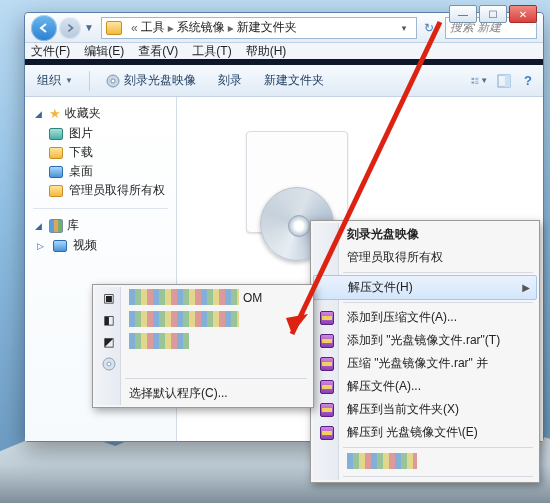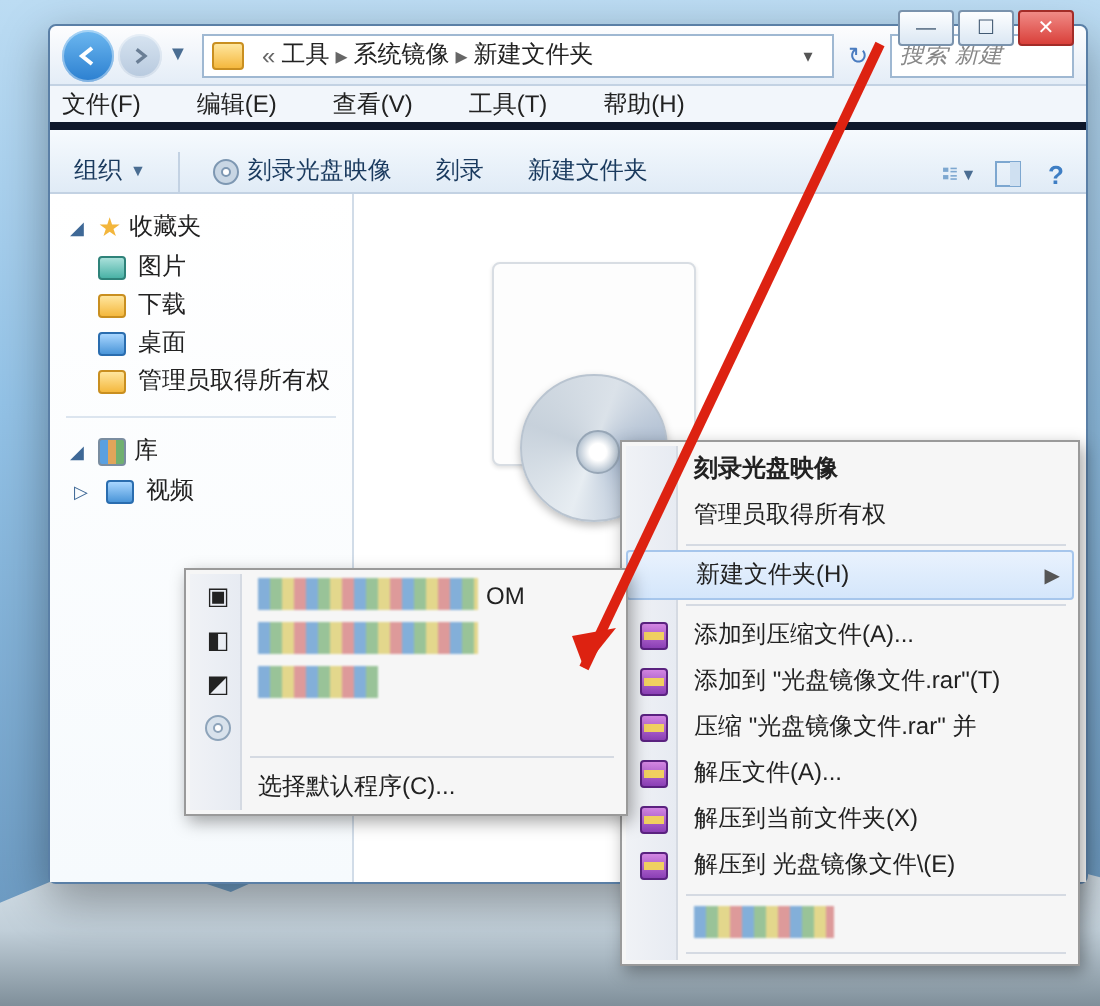--- a/index.html
+++ b/index.html
@@ -20,22 +20,22 @@
   .nav-drop { width:12px; text-align:center; color:#4a6d92; font-size:10px; margin-right:6px; }
   .addr { flex:1; height:22px; background:#fff; border:1px solid #9fb8d2; display:flex; align-items:center; padding:0 4px; font-size:12px; color:#222; }
   .addr .folder-ico { width:16px; height:14px; background:linear-gradient(180deg,#ffe69e,#f4b83e); border:1px solid #c98f20; border-radius:2px; margin-right:6px; }
   .addr .sep { color:#666; margin:0 3px; }
   .addr-drop { width:16px; text-align:center; color:#555; font-size:9px; }
   .refresh { width:24px; text-align:center; color:#4a7cc0; font-size:12px; }
   .search { width:92px; height:22px; background:#fff; border:1px solid #9fb8d2; margin-left:4px; font-size:12px; color:#888; padding:0 4px; font-style:italic; display:flex; align-items:center; overflow:hidden; }
   .wc { position:absolute; right:6px; top:-8px; display:flex; gap:2px; }
   .wc div { width:28px; height:18px; border:1px solid #7a93ad; border-radius:2px; background:linear-gradient(180deg,#fdfeff,#dbe7f3); display:flex; align-items:center; justify-content:center; font-size:10px; color:#425a73; }
   .wc .close { background:linear-gradient(180deg,#f08a86,#d9403a); color:#fff; border-color:#a32c28; }
-  .menubar { height:22px; display:flex; align-items:flex-end; padding:0 6px; gap:28px; font-size:12px; color:#222; background:#f2f6fb; border-bottom:4px solid #0f172a; }
-  .toolbar { height:32px; background:linear-gradient(180deg,#f6fafe,#e0ebf6); border-bottom:1px solid #c3d2e3; display:flex; align-items:flex-end; padding:0 6px; gap:10px; font-size:12px; color:#1a3a5e; }
+  .menubar { height:22px; display:flex; align-items:center; padding:0 6px; gap:14px; font-size:12px; color:#222; background:#f2f6fb; border-bottom:6px solid #0f172a; }
+  .toolbar { height:32px; background:linear-gradient(180deg,#f6fafe,#e0ebf6); border-bottom:1px solid #c3d2e3; display:flex; align-items:center; padding:0 6px; gap:10px; font-size:12px; color:#1a3a5e; }
   .tbtn { display:flex; align-items:center; gap:4px; padding:2px 6px; }
   .tbtn .drop { font-size:8px; color:#4a6d92; }
   .tb-sep { width:1px; height:20px; background:#c3d2e3; }
   .tb-icons { margin-left:auto; display:flex; gap:6px; }
   .tb-icons span { width:18px; height:18px; display:flex; align-items:center; justify-content:center; }
   .body { display:flex; height:calc(100% - 84px); }
   .sidebar { width:152px; border-right:1px solid #d1dce8; background:linear-gradient(180deg,#fff 0%, #f6fafd 100%); padding:6px 2px; font-size:12px; color:#222; overflow:hidden; }
   .sb-sec-title { display:flex; align-items:center; gap:4px; margin:2px 4px 2px 8px; color:#222; }
   .sb-item { display:flex; align-items:center; gap:6px; padding:1px 4px 1px 22px; }
   .sb-collapse { font-size:9px; color:#3e6896; width:10px; }
@@ -206,21 +206,21 @@
 <div class="ctx ctx-main">
   <div class="iconcol"></div>
   <div class="ctx-row bold">
       <span>刻录光盘映像</span>
     </div>
   <div class="ctx-row">
       <span>管理员取得所有权</span>
     </div>
   <hr class="ctx-sep">
   <div class="ctx-row hi">
-      <span>新建文件夹(H)</span>
+      <span>解压文件(H)</span>
       <span class="sub">▶</span>
     </div>
   <hr class="ctx-sep">
   <div class="ctx-row">
       <span class="ctx-ico">
         <span class="rar-ico"></span>
       </span>
       <span>添加到压缩文件(A)...</span>
     </div>
   <div class="ctx-row">

